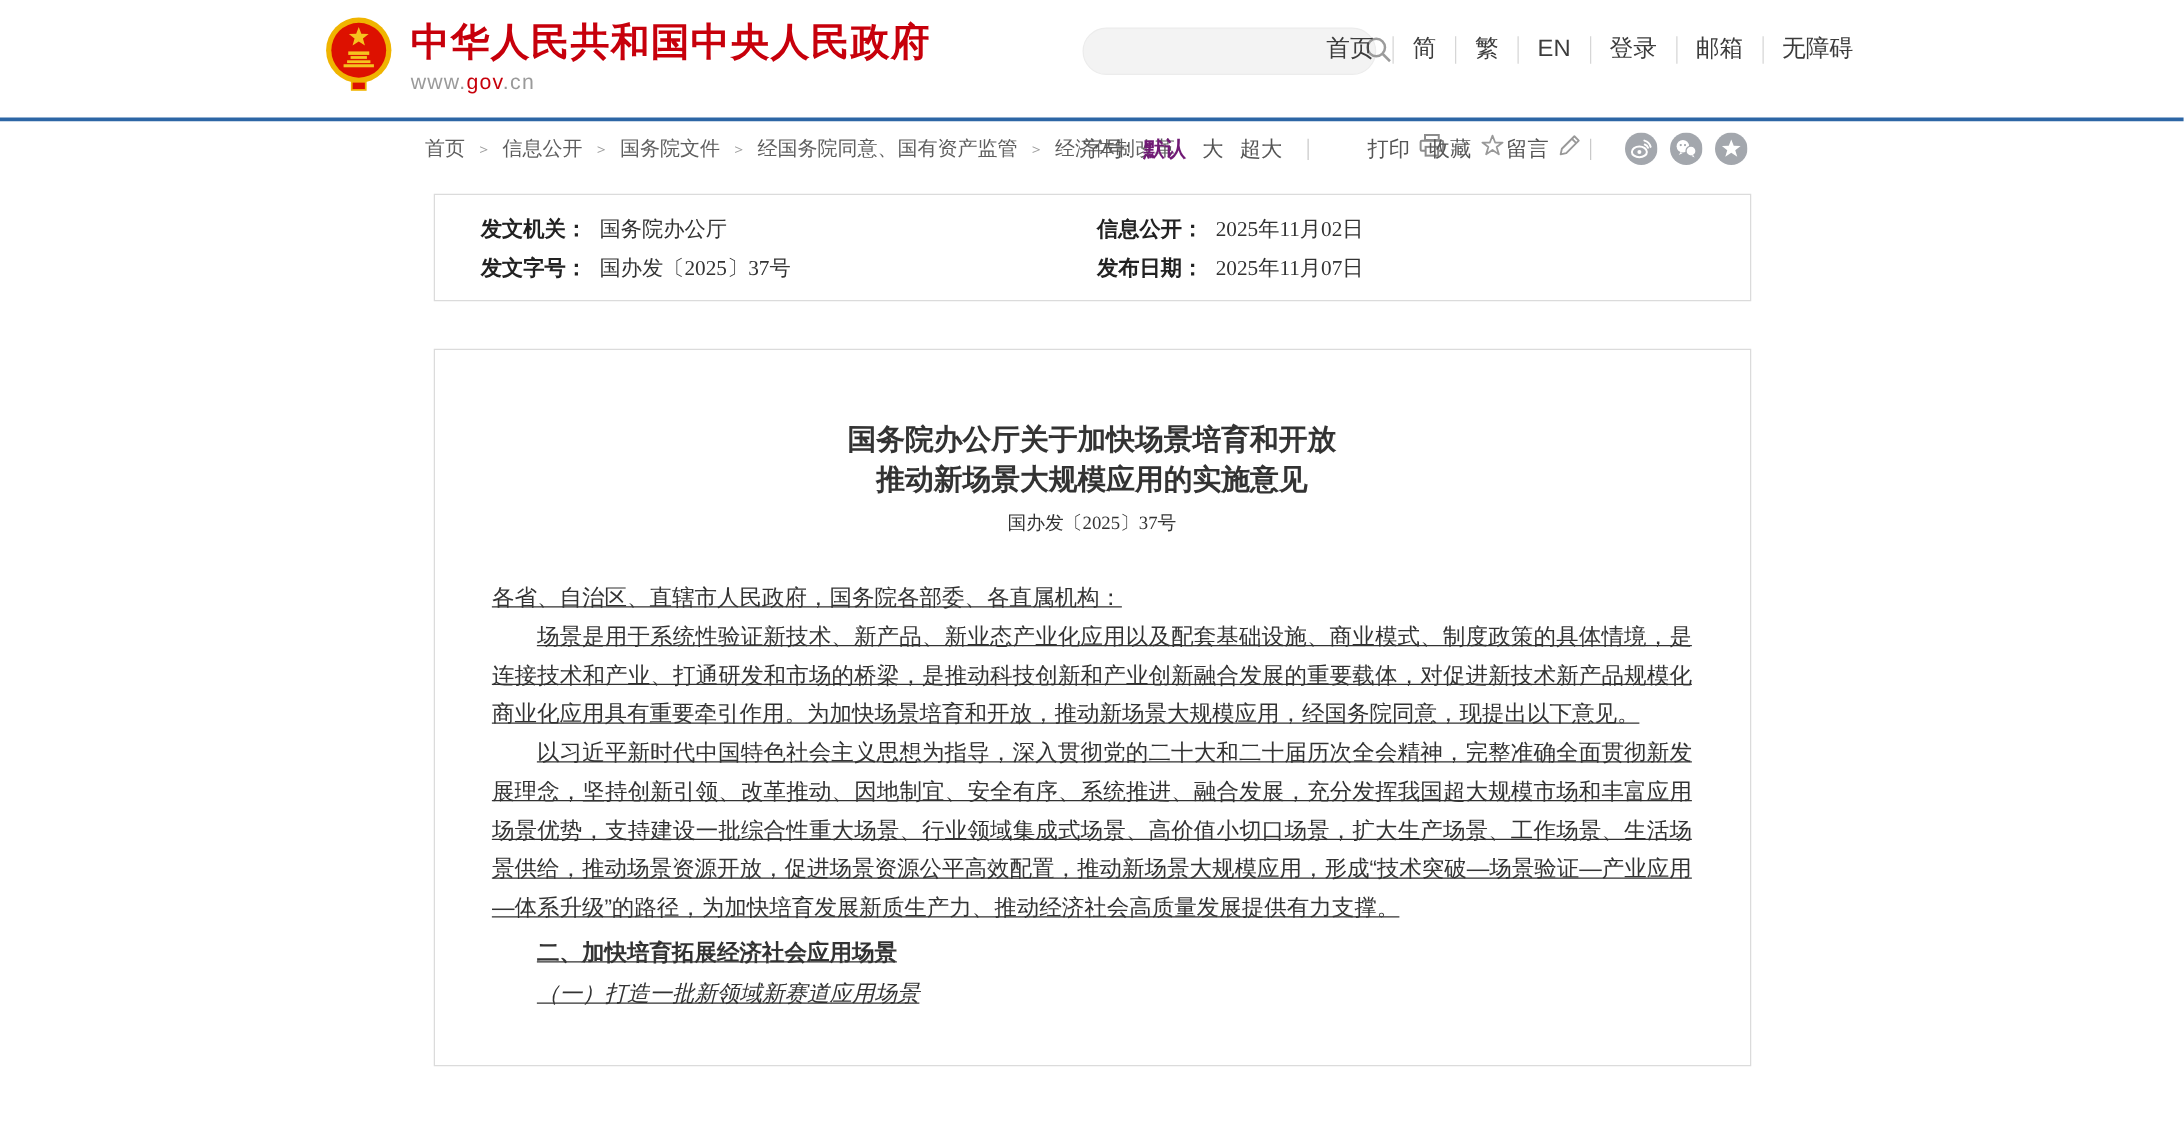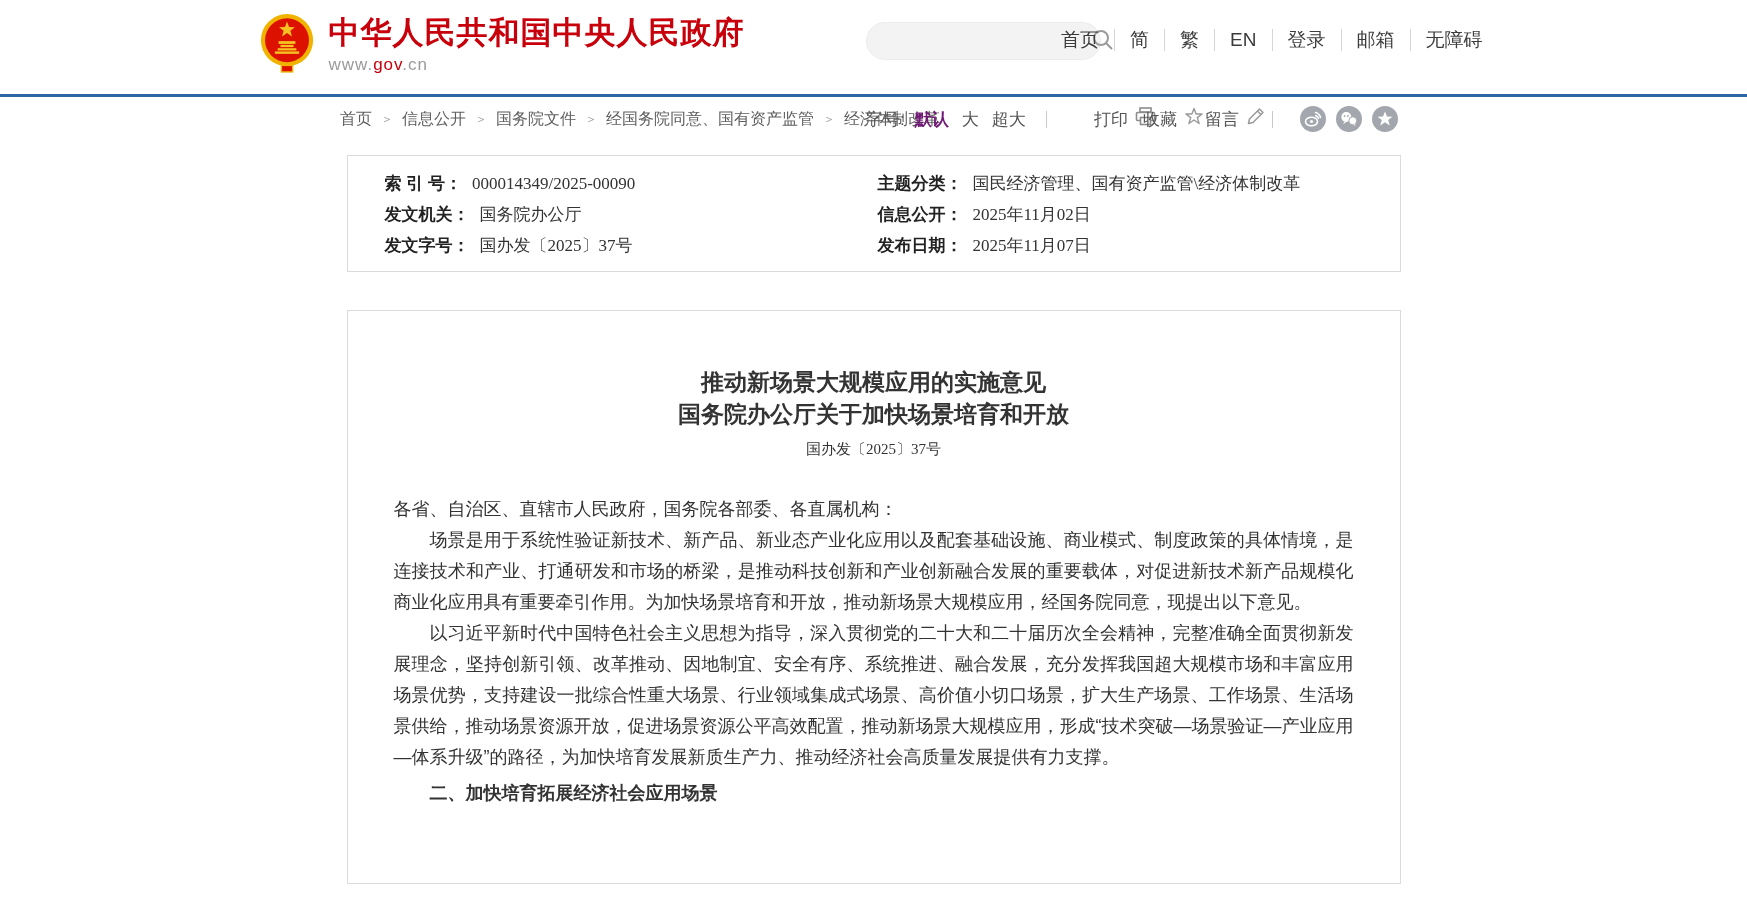--- a/index.html
+++ b/index.html
@@ -56,21 +56,21 @@
   .val { color:#333; font-family:"Liberation Serif","DejaVu Serif",serif; }
 
   
   .doc-panel { width:1054px; height:574px; margin:38px auto 0; border:1px solid #dbdbdb;
     padding:56px 46px 0; overflow:hidden; }
   .doc-title { text-align:center; font-family:"Liberation Serif","DejaVu Serif",serif;
     font-weight:bold; font-size:23px; line-height:32px; color:#333; }
   .doc-number { text-align:center; margin-top:9px; font-size:15px; color:#333;
     font-family:"Liberation Serif","DejaVu Serif",serif; }
   .doc-body { margin-top:35px; font-size:18px; line-height:31px; color:#333; text-align:justify; }
-  .doc-body p { text-indent:2em; }
+  .doc-body p { text-indent:2em;text-decoration:underline; }
   .doc-body .salutation { text-indent:0; }
   .doc-body .h1 { font-weight:bold; text-indent:2em; margin:5px 0 2px; }
   .doc-body .kaiti { font-family:"Liberation Serif","DejaVu Serif",serif; font-style:italic; }
 </style>
 </head>
 <body>
 
 <div class="site-header">
   <div class="header-inner">
     <div class="logo">
@@ -210,30 +210,20 @@
         <circle cx="13" cy="13" r="13" fill="#a3a7ad"></circle>
         <polygon points="13,5.5 15,10.6 20.5,10.8 16.2,14.1 17.8,19.4 13,16.2 8.2,19.4 9.8,14.1 5.5,10.8 11,10.6" fill="#fff"></polygon>
       </svg>
     </a>
   </div>
 </div>
 
 <div class="meta-panel">
   <div class="meta-row">
     <div class="meta-cell-l">
-      <span class="lbl">索 引 号：</span>
-      <span class="val">000014349/2025-00090</span>
-    </div>
-    <div class="meta-cell-r">
-      <span class="lbl">主题分类：</span>
-      <span class="val">国民经济管理、国有资产监管\经济体制改革</span>
-    </div>
-  </div>
-  <div class="meta-row">
-    <div class="meta-cell-l">
       <span class="lbl">发文机关：</span>
       <span class="val">国务院办公厅</span>
     </div>
     <div class="meta-cell-r">
       <span class="lbl">信息公开：</span>
       <span class="val">2025年11月02日</span>
     </div>
   </div>
   <div class="meta-row">
     <div class="meta-cell-l">
@@ -242,25 +232,26 @@
     </div>
     <div class="meta-cell-r">
       <span class="lbl">发布日期：</span>
       <span class="val">2025年11月07日</span>
     </div>
   </div>
 </div>
 
 <div class="doc-panel">
   <div class="doc-title">
+    <div>国务院办公厅关于加快场景培育和开放</div>
     <div>推动新场景大规模应用的实施意见</div>
-    <div>国务院办公厅关于加快场景培育和开放</div>
   </div>
   <div class="doc-number">国办发〔2025〕37号</div>
 
   <div class="doc-body">
     <p class="salutation">各省、自治区、直辖市人民政府，国务院各部委、各直属机构：</p>
     <p>场景是用于系统性验证新技术、新产品、新业态产业化应用以及配套基础设施、商业模式、制度政策的具体情境，是连接技术和产业、打通研发和市场的桥梁，是推动科技创新和产业创新融合发展的重要载体，对促进新技术新产品规模化商业化应用具有重要牵引作用。为加快场景培育和开放，推动新场景大规模应用，经国务院同意，现提出以下意见。</p>
     <p>以习近平新时代中国特色社会主义思想为指导，深入贯彻党的二十大和二十届历次全会精神，完整准确全面贯彻新发展理念，坚持创新引领、改革推动、因地制宜、安全有序、系统推进、融合发展，充分发挥我国超大规模市场和丰富应用场景优势，支持建设一批综合性重大场景、行业领域集成式场景、高价值小切口场景，扩大生产场景、工作场景、生活场景供给，推动场景资源开放，促进场景资源公平高效配置，推动新场景大规模应用，形成“技术突破—场景验证—产业应用—体系升级”的路径，为加快培育发展新质生产力、推动经济社会高质量发展提供有力支撑。</p>
     <p class="h1">二、加快培育拓展经济社会应用场景</p>
+    <p class="kaiti">（一）打造一批新领域新赛道应用场景</p>
     <p></p>
   </div>
 </div>
 
 </body></html>

